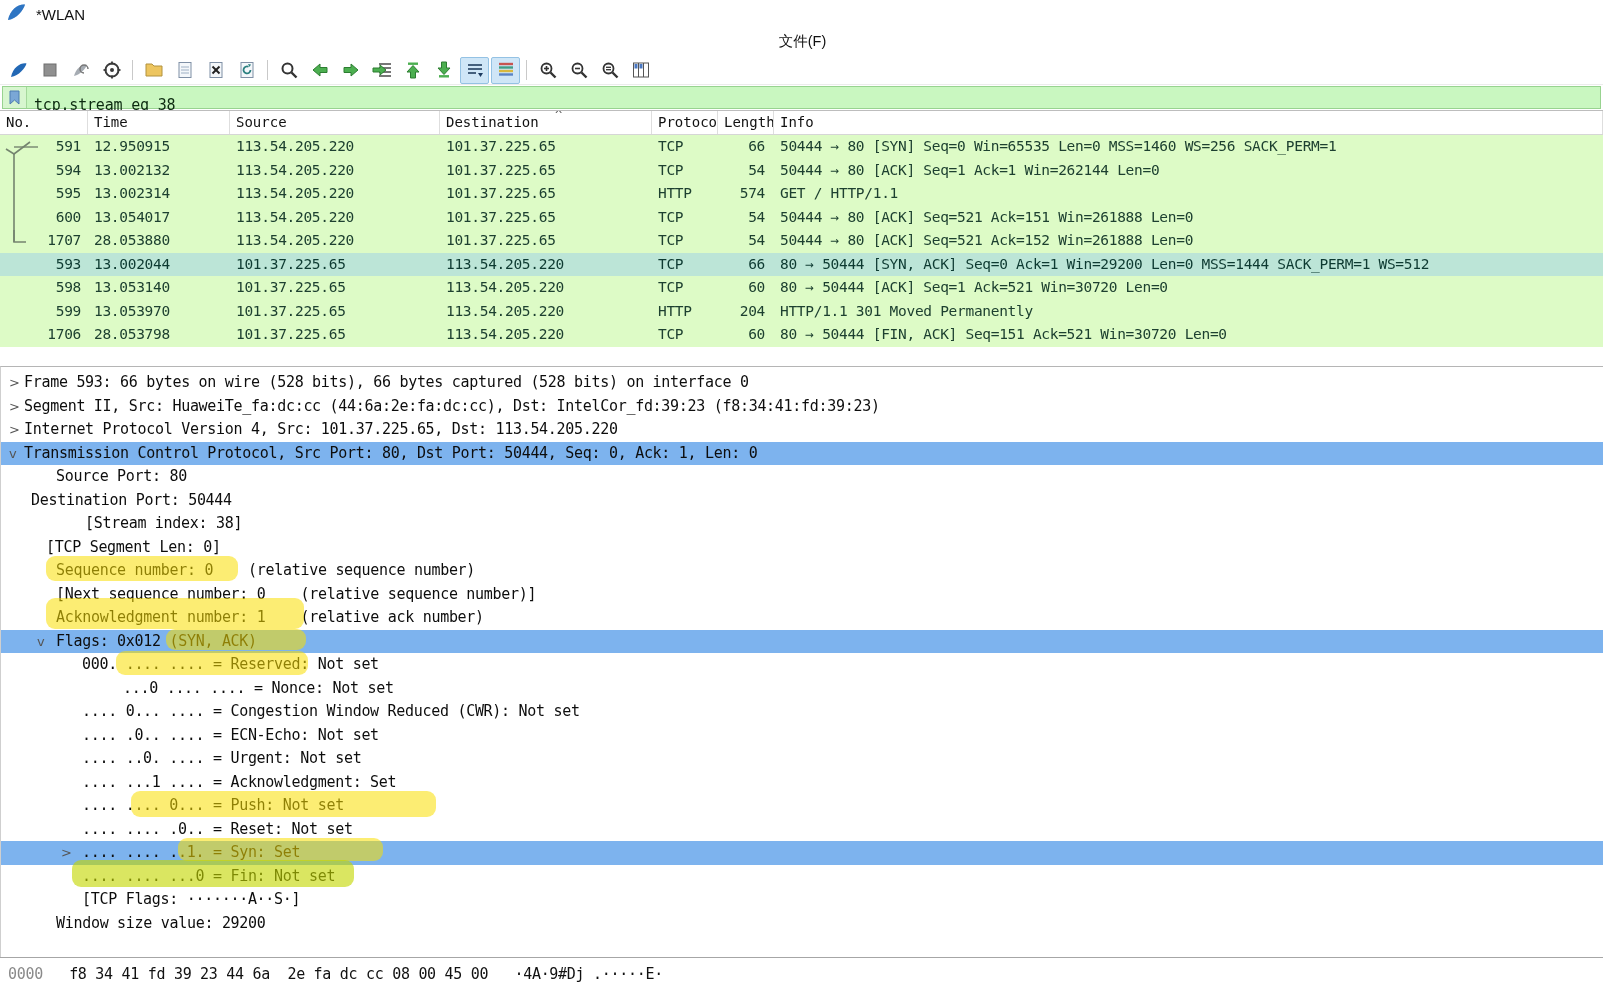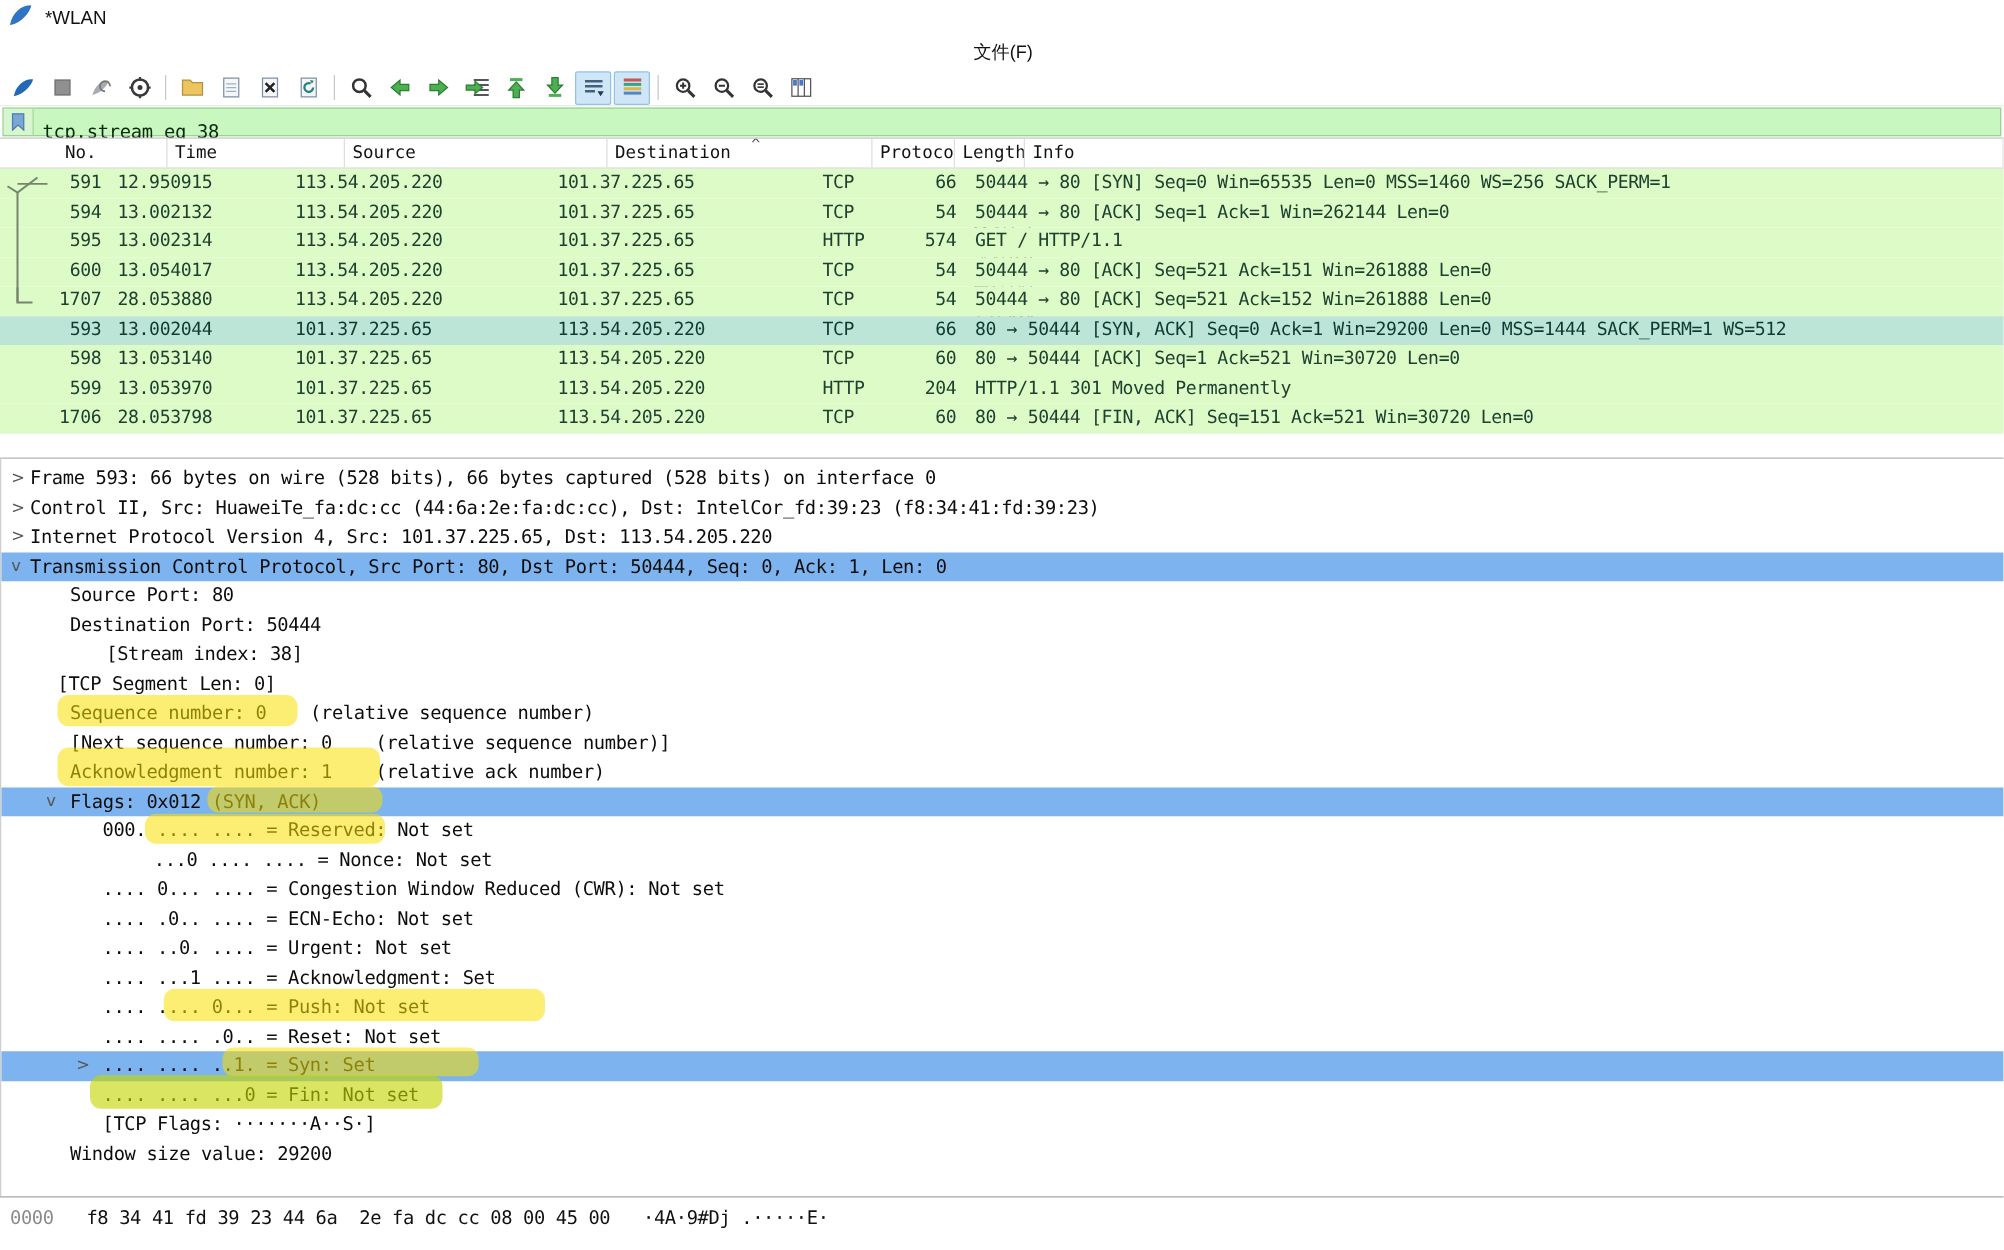--- a/index.html
+++ b/index.html
@@ -24,21 +24,21 @@
   .tbtn.toggled{background:#cfe6f7;border:1px solid #94c2e4;}
   .tsep{width:1px;height:20px;background:#c9c9c9;margin:0 5px;}
 
   
   .filterbar{position:absolute;top:86px;left:2px;right:2px;height:21px;background:var(--filter-green);border:1px solid #98d390;display:flex;align-items:center;}
   .bookmark-box{width:23px;align-self:stretch;border-right:1px solid #a5d89c;display:flex;align-items:center;justify-content:center;background:#d7f6cf;}
   .filter-text{font-size:15px;padding-left:7px;color:#0c2a10;letter-spacing:-0.2px;margin-top:14px;}
 
   
   .packetlist{position:absolute;top:110px;left:0;right:0;height:236px;border-top:1px solid #bdbdbd;}
-  .pl-header{display:grid;grid-template-columns:88px 142px 210px 212px 66px 56px 1fr;height:23px;font-size:14px;background:#fff;border-bottom:1px solid #d6d6d6;color:#111;padding-left:46px;}
+  .pl-header{display:grid;grid-template-columns:88px 142px 210px 212px 66px 56px 1fr;height:23px;font-size:14px;background:#fff;border-bottom:1px solid #d6d6d6;color:#111;}
   .pl-header .hcell{border-right:1px solid #dedede;padding:3px 0 0 6px;position:relative;white-space:nowrap;overflow:hidden;}
   .sort-caret{position:absolute;top:-3px;left:115px;font-size:12px;color:#555;}
   .pl-rows{position:relative;}
   .prow{display:grid;grid-template-columns:88px 142px 210px 212px 66px 56px 1fr;height:23.5px;line-height:23.5px;font-size:14.5px;background:var(--row-green);color:#1d4030;letter-spacing:-0.3px;}
   .prow.selected{background:var(--row-teal);color:#0d3a31;}
   .prow div{white-space:nowrap;overflow:hidden;}
   .c-no{text-align:right;padding-right:7px;}
   .c-len{text-align:right;padding-right:9px;}
   .c-time,.c-src,.c-dst,.c-proto,.c-info{padding-left:6px;}
   .bracket{position:absolute;left:2px;top:0;pointer-events:none;}
@@ -352,25 +352,25 @@
       <polyline points="4,14 12,19 28,7" fill="none" stroke="#74846f" stroke-width="1.6"></polyline>
       <line x1="12" y1="12" x2="36" y2="12" stroke="#74846f" stroke-width="1.4"></line>
       <line x1="12" y1="19" x2="12" y2="107" stroke="#74846f" stroke-width="1.6"></line>
       <polyline points="12,95 12,107 24,107" fill="none" stroke="#74846f" stroke-width="1.6"></polyline>
     </svg>
     </div>
 </div>
 
 <div class="details mono" id="details">
     <div class="dline"><span class="exp" style="left: 8px;">&gt;</span><span style="padding-left: 23px; display: inline-block;">Frame 593: 66 bytes on wire (528 bits), 66 bytes captured (528 bits) on interface 0</span></div>
-    <div class="dline"><span class="exp" style="left: 8px;">&gt;</span><span style="padding-left: 23px; display: inline-block;">Control II, Src: HuaweiTe_fa:dc:cc (44:6a:2e:fa:dc:cc), Dst: IntelCor_fd:39:23 (f8:34:41:fd:39:23)</span></div>
+    <div class="dline"><span class="exp" style="left: 8px;">&gt;</span><span style="padding-left: 23px; display: inline-block;">Segment II, Src: HuaweiTe_fa:dc:cc (44:6a:2e:fa:dc:cc), Dst: IntelCor_fd:39:23 (f8:34:41:fd:39:23)</span></div>
     <div class="dline"><span class="exp" style="left: 8px;">&gt;</span><span style="padding-left: 23px; display: inline-block;">Internet Protocol Version 4, Src: 101.37.225.65, Dst: 113.54.205.220</span></div>
     <div class="dline sel"><span class="exp" style="left: 8px;">v</span><span style="padding-left: 23px; display: inline-block;">Transmission Control Protocol, Src Port: 80, Dst Port: 50444, Seq: 0, Ack: 1, Len: 0</span></div>
     <div class="dline"><span style="padding-left: 55px; display: inline-block;">Source Port: 80</span></div>
-    <div class="dline"><span style="padding-left: 55px; display: inline-block;">Destination Port: 50444</span></div>
+    <div class="dline"><span style="padding-left: 30px; display: inline-block;">Destination Port: 50444</span></div>
     <div class="dline"><span style="padding-left: 84px; display: inline-block; text-align: right;">[Stream index: 38]</span></div>
     <div class="dline"><span style="padding-left: 45px; display: inline-block;">[TCP Segment Len: 0]</span></div>
     <div class="dline"><span style="padding-left: 55px; display: inline-block;">Sequence number: 0    (relative sequence number)</span></div>
     <div class="dline"><span style="padding-left: 55px; display: inline-block;">[Next sequence number: 0    (relative sequence number)]</span></div>
     <div class="dline"><span style="padding-left: 55px; display: inline-block;">Acknowledgment number: 1    (relative ack number)</span></div>
     <div class="dline sel"><span class="exp" style="left: 36px;">v</span><span style="padding-left: 55px; display: inline-block;">Flags: 0x012 (SYN, ACK)</span></div>
     <div class="dline"><span style="padding-left: 81px; display: inline-block;">000. .... .... = Reserved: Not set</span></div>
     <div class="dline"><span style="padding-left: 81px; display: inline-block; margin-left: 41px;">...0 .... .... = Nonce: Not set</span></div>
     <div class="dline"><span style="padding-left: 81px; display: inline-block;">.... 0... .... = Congestion Window Reduced (CWR): Not set</span></div>
     <div class="dline"><span style="padding-left: 81px; display: inline-block;">.... .0.. .... = ECN-Echo: Not set</span></div>

